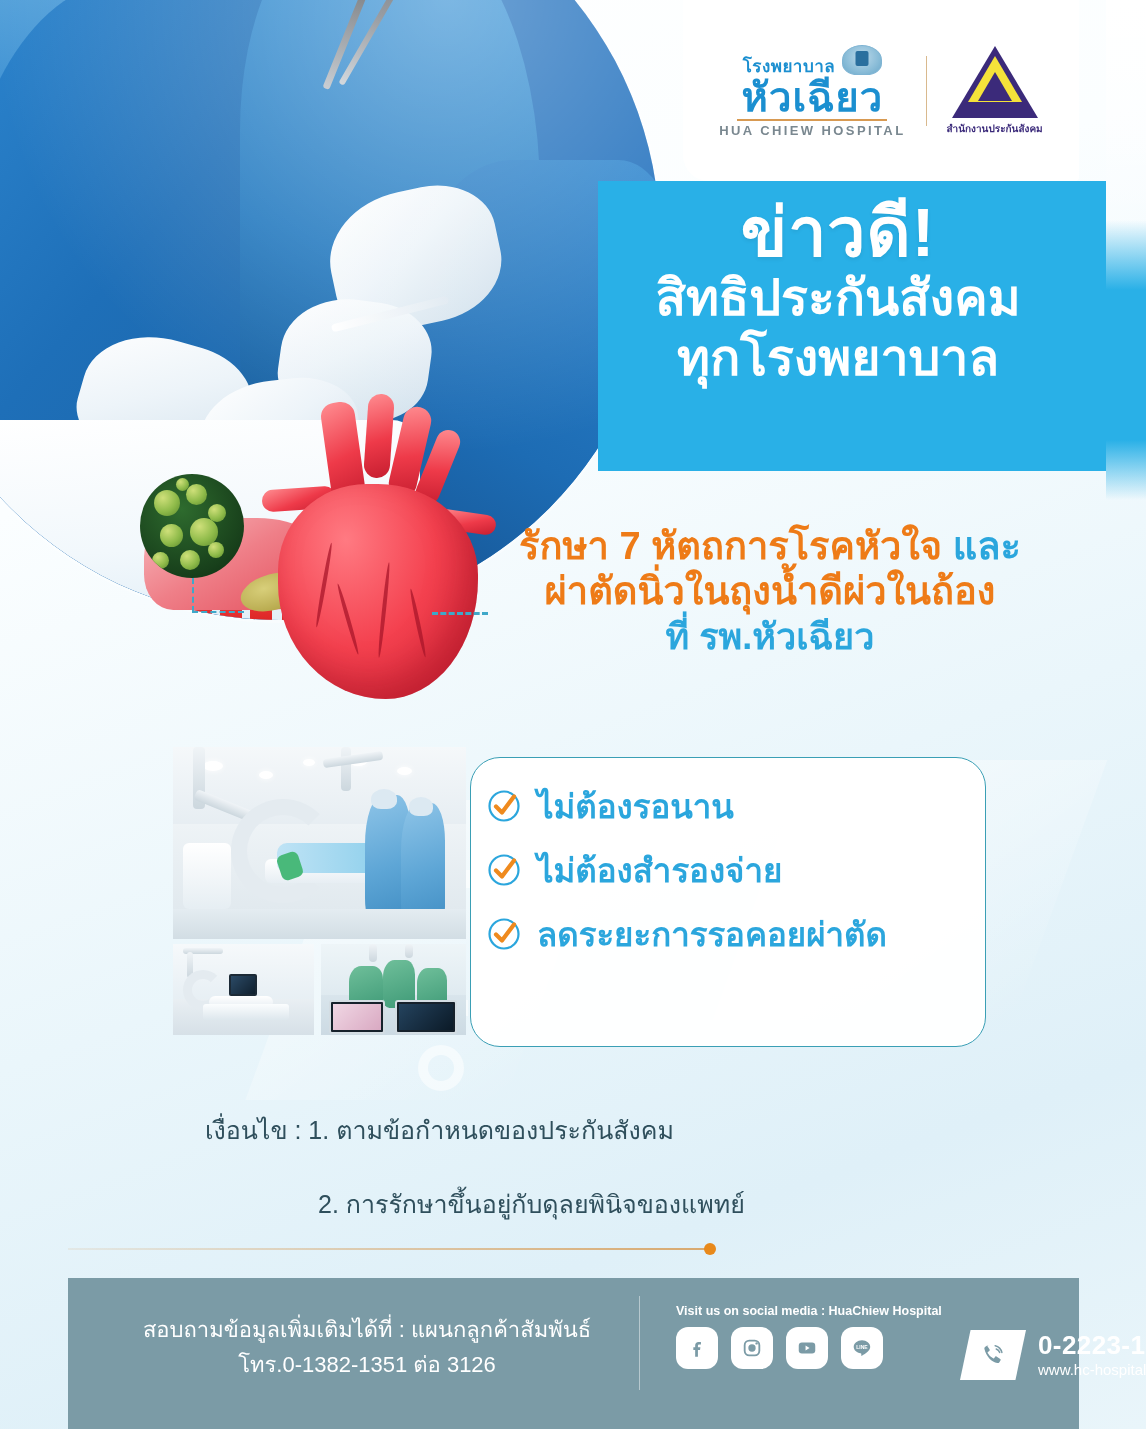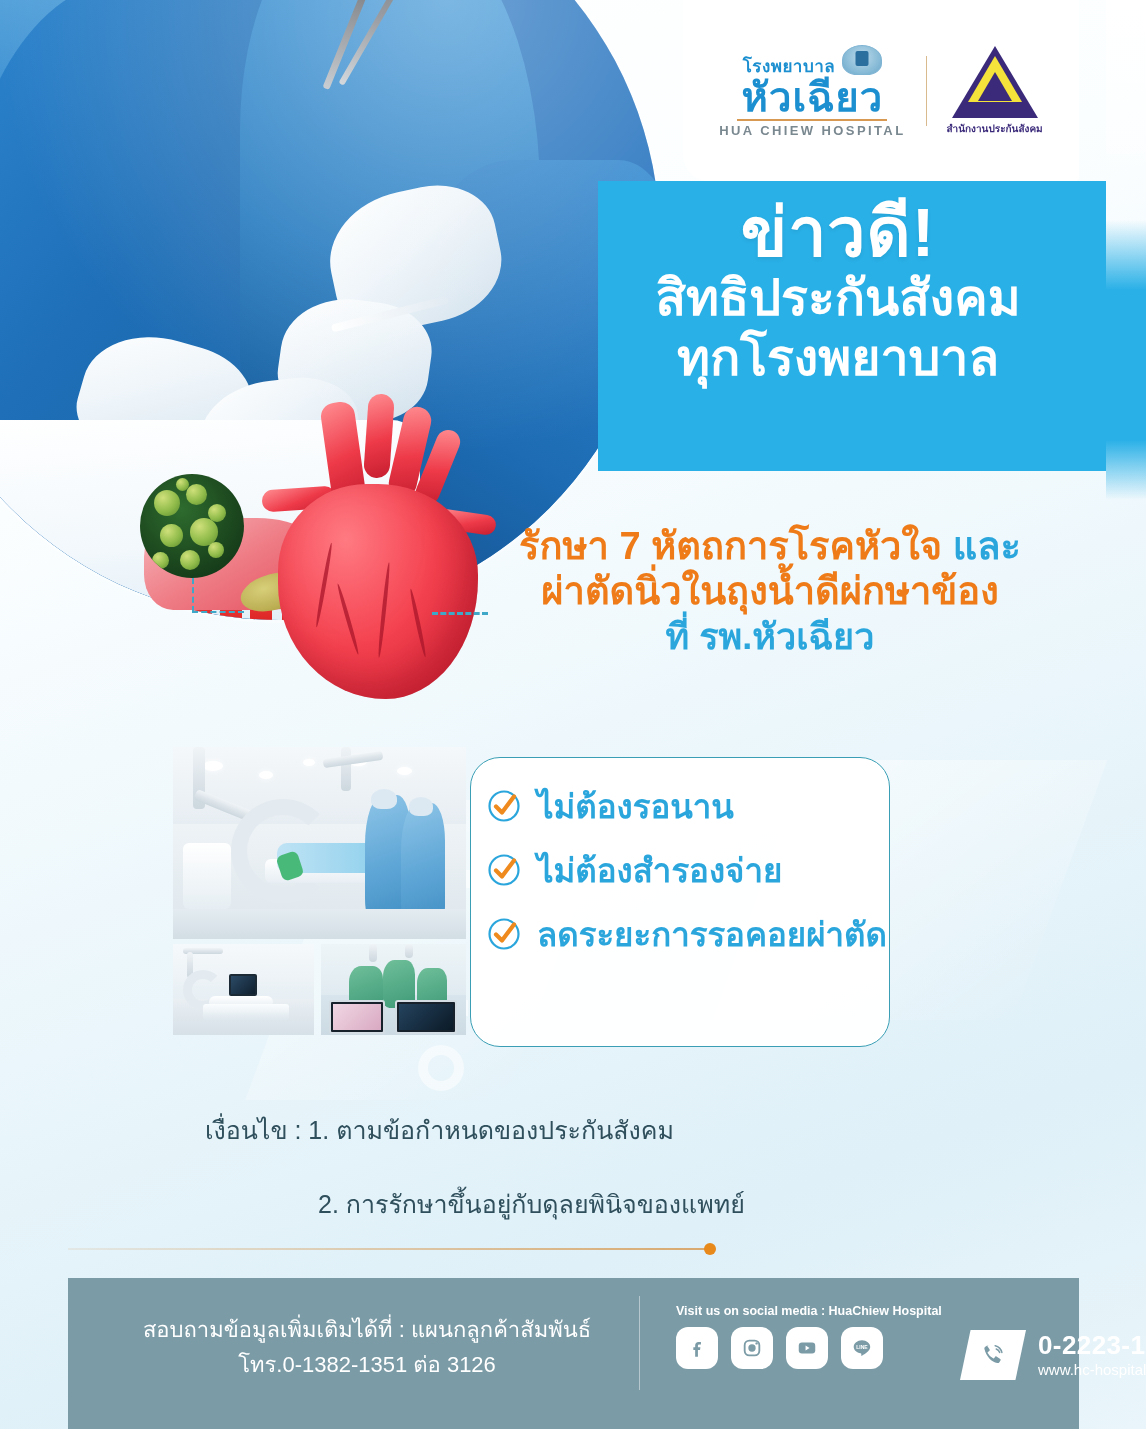--- a/index.html
+++ b/index.html
@@ -283,21 +283,21 @@
   .staff-g { background: linear-gradient(160deg, #6fbf9a 0%, #3f9a77 100%); border-radius: 36% 30% 18% 20%; }
   .patient { background: linear-gradient(to right, #bfe3f5, #8fd0ec); border-radius: 10px; }
   .drapeg { background: #49b97a; border-radius: 6px; }
   .table-w { background: linear-gradient(to bottom, #ffffff, #e7eef3); border-radius: 6px; }
   .monitor { background: #16212b; border-radius: 3px; border: 2px solid #d4dde3; }
   .mon-screen { position: absolute; inset: 2px; background: linear-gradient(135deg, #1f3a52, #0d1a26); }
   .floor { background: linear-gradient(to bottom, #e9eff3, #d6e0e7); }
 
   
   #benefits-card {
-    position: absolute; left: 470px; top: 757px; width: 420px; height: 290px;
+    position: absolute; left: 470px; top: 757px; width: 516px; height: 290px;
     background: rgba(255,255,255,0.96);
     border: 1.5px solid #3a9fb5;
     border-radius: 30px;
     padding: 16px 0 0 16px;
   }
   .benefit-row { display: flex; align-items: center; gap: 16px; height: 64px; }
   .check-icon { width: 34px; height: 34px; flex: 0 0 34px; }
   .benefit-text { font-size: 33px; font-weight: 700; color: #2ba6dd; white-space: nowrap; }
 
   
@@ -447,21 +447,21 @@
     <div class="coronary" style="left:252px;top:170px;width:4px;height:96px;transform:rotate(6deg);"></div>
     <div class="coronary" style="left:286px;top:196px;width:4px;height:70px;transform:rotate(-12deg);"></div>
   </div>
   <div id="connector-dash"></div>
 
   <div id="subhead">
     <div class="sh-line sh1">
       <span class="t-orange">รักษา 7 หัตถการโรคหัวใจ</span>
       <span class="t-blue">และ</span>
     </div>
-    <div class="sh-line sh2">ผ่าตัดนิ่วในถุงน้ำดีผ่กษาข้อง</div>
+    <div class="sh-line sh2">ผ่าตัดนิ่วในถุงน้ำดีผ่วในถ้อง</div>
     <div class="sh-line sh3">ที่ รพ.หัวเฉียว</div>
   </div>
 
   <div id="photos">
     <div class="photo" id="photo-cath">
       <div class="pl ceiling"></div>
       <div class="pl wall"></div>
       <div class="pl ceil-light" style="left:30px;top:14px;width:20px;height:10px;"></div>
       <div class="pl ceil-light" style="left:86px;top:24px;width:14px;height:8px;"></div>
       <div class="pl ceil-light" style="left:130px;top:12px;width:12px;height:7px;"></div>

